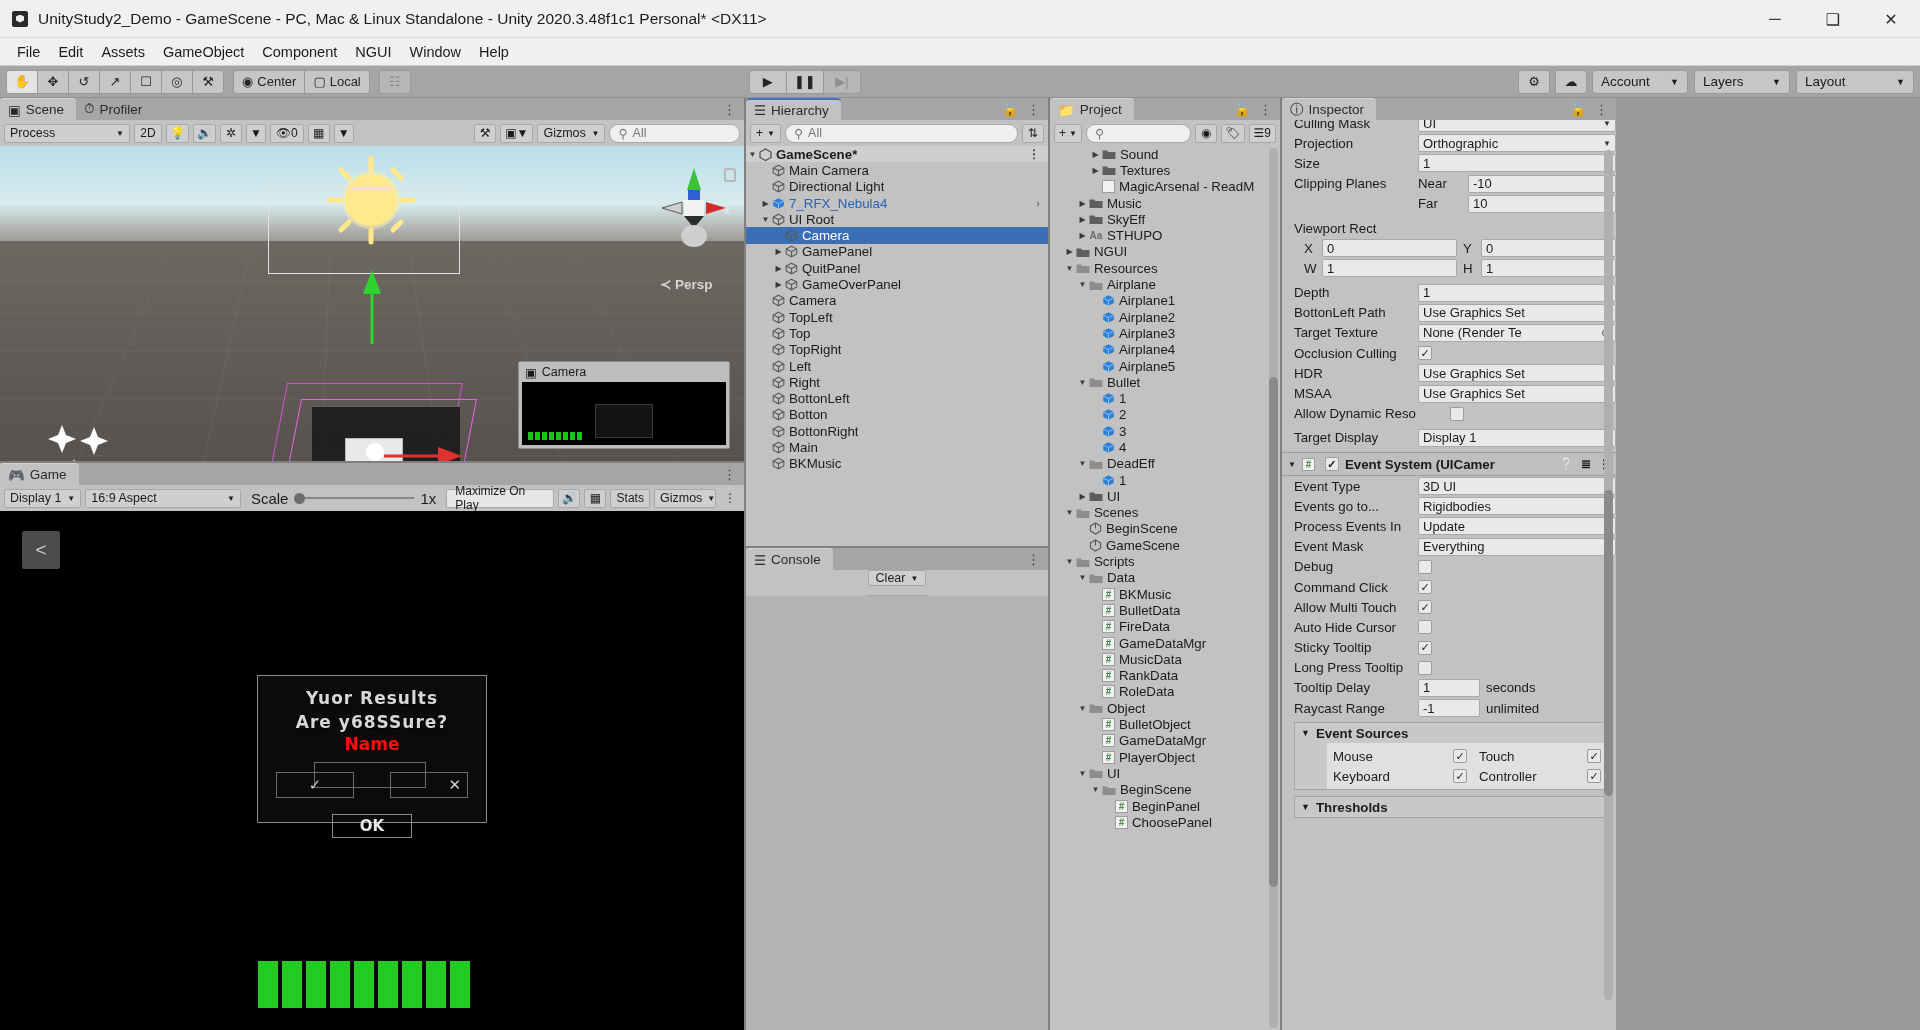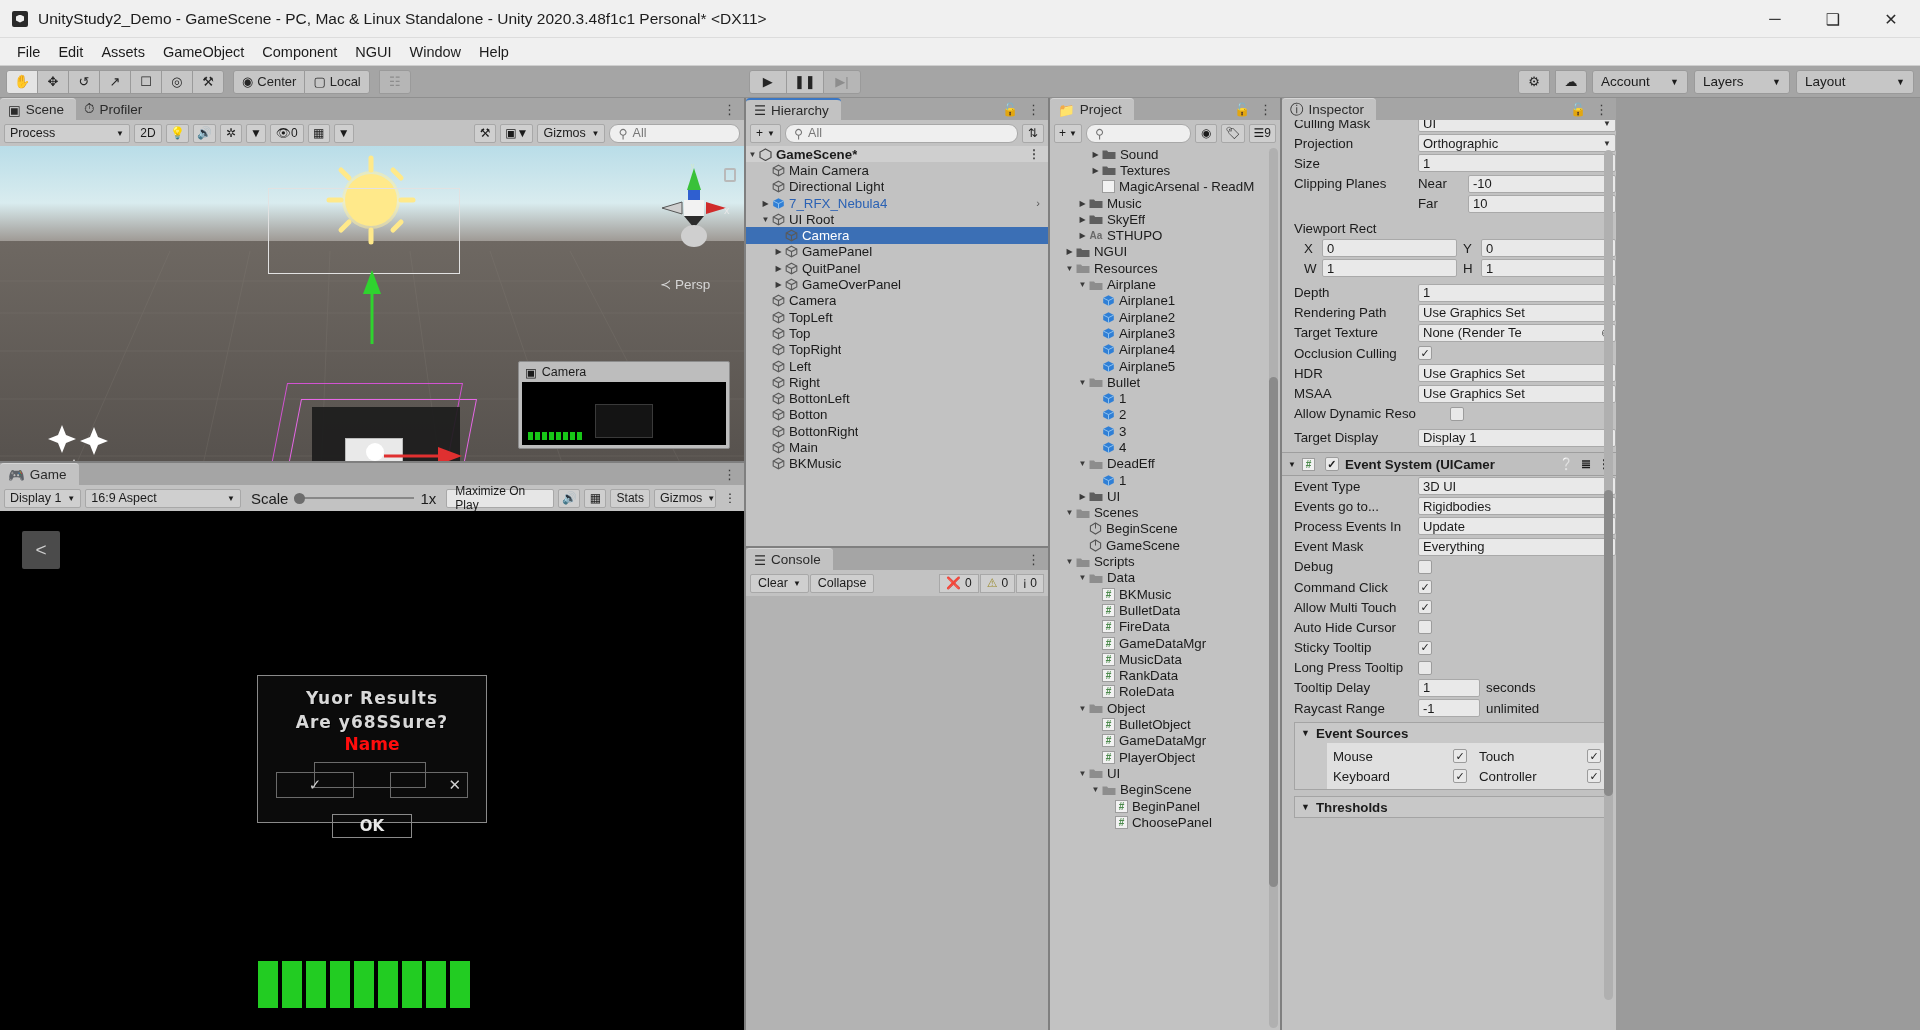--- a/index.html
+++ b/index.html
@@ -94,21 +94,21 @@
   .sceneview{ flex:1; position:relative; overflow:hidden; background:#6c6762; min-height:0;}
   .sky{ position:absolute;left:0;top:0;right:0;height:30%; background:linear-gradient(#b9dde8,#d9ecef 60%,#9f9a95);}
   .ground{ position:absolute;left:0;top:30%;right:0;bottom:0;
     background:linear-gradient(#6e6862,#57524e);}
   .gridlines{ position:absolute; inset:0; opacity:.33; }
   .sun{
     position:absolute; left:345px; top:28px; width:52px;height:52px;border-radius:50%;
     background:#ffe98a; box-shadow:0 0 0 3px rgba(255,240,160,.5);
   }
   .gizmo{ position:absolute; left:660px; top:18px; width:70px; height:90px;}
-  .persp{ position:absolute; left:660px; top:130px; color:#d6d6d6; font-size:13.5px;}
+  .persp{ position:absolute; left:660px; top:130px; color:#d6d6d6; font-size:13.5px;font-weight:bold;}
   .camprev{
     position:absolute; right:14px; bottom:12px; width:212px; height:88px;
     background:#bdbdbd; border:1px solid #8c8c8c; border-radius:2px;
     display:flex;flex-direction:column;
   }
   .camprev .hdr{ height:20px;display:flex;align-items:center;gap:5px;padding:0 6px;font-size:12.5px;}
   .camprev .body{ flex:1; background:#000; margin:0 3px 3px 3px; position:relative; display:block;}
   .mini-ui{position:absolute;left:50%;top:22px;transform:translateX(-50%);width:58px;height:34px;background:#141414;border:1px solid #3a3a3a;}
   .mini-bars{position:absolute;left:6px;bottom:5px;display:flex;gap:2px;}
   .mini-bars i{width:5px;height:8px;background:#17c717;display:block;}
@@ -157,21 +157,21 @@
   .row.sel{ background:#3b6fb5; color:#fff; }
   .arrow{ width:13px; text-align:center; font-size:8px; color:#3a3a3a; flex:0 0 13px;}
   .cube{ width:13px;height:13px; margin-right:4px; flex:0 0 13px; position:relative; }
   .cube svg{display:block;}
   .row .lbl{ overflow:hidden; text-overflow:ellipsis;}
   .row .prefab{ color:#2b62b4; }
   .rowdots{ margin-left:auto; font-size:12px; color:#444; padding-right:4px;}
   .rowchev{ margin-left:auto; font-size:11px; color:#555; padding-right:4px;}
 
   
-  .consolebar{ height:26px; display:flex; align-items:center; gap:1px; padding:0 4px; background:#c2c2c2;}
+  .consolebar{ height:26px; display:flex; align-items:center; gap:9px; padding:0 4px; background:#c2c2c2;flex-direction:column;}
   .cbtn{ height:19px; background:#cfcfcf;border:1px solid #a8a8a8;border-radius:2px;padding:0 7px;display:flex;align-items:center;font-size:12.5px;gap:5px;}
   .cpill{ height:19px; background:#cfcfcf;border:1px solid #a8a8a8;display:flex;align-items:center;padding:0 6px;gap:4px;font-size:12px;}
   .consolebody{ flex:1; background:#b3b3b3; }
 
   
   .projbody{ flex:1; overflow:hidden; background:#c2c2c2; position:relative;}
   .folder{ width:14px;height:12px;margin-right:4px;flex:0 0 14px;}
   .pfx{ width:13px;height:13px;margin-right:4px;flex:0 0 13px;}
   .csicon{ width:13px;height:13px;margin-right:4px;flex:0 0 13px; background:#f2f2f2; border:1px solid #9d9d9d;
     color:#4c8a4c; font-size:10px; line-height:11px; text-align:center; font-weight:bold;}
@@ -1210,21 +1210,21 @@
             <span class="field" style="flex:1">1</span>
             <span class="k">H</span>
             <span class="field" style="flex:1">1</span>
           </div>
 
           <div class="prop" style="margin-top:4px">
             <div class="pl">Depth</div>
             <div class="field">1</div>
           </div>
           <div class="prop">
-            <div class="pl">Rendering Path</div>
+            <div class="pl">BottonLeft Path</div>
             <div class="field dd">
               <span>Use Graphics Set</span>
               <span class="car">▼</span>
             </div>
           </div>
           <div class="prop">
             <div class="pl">Target Texture</div>
             <div class="field dd">
               <span>None (Render Te</span>
               <span class="car" style="font-size:11px">◉</span>

